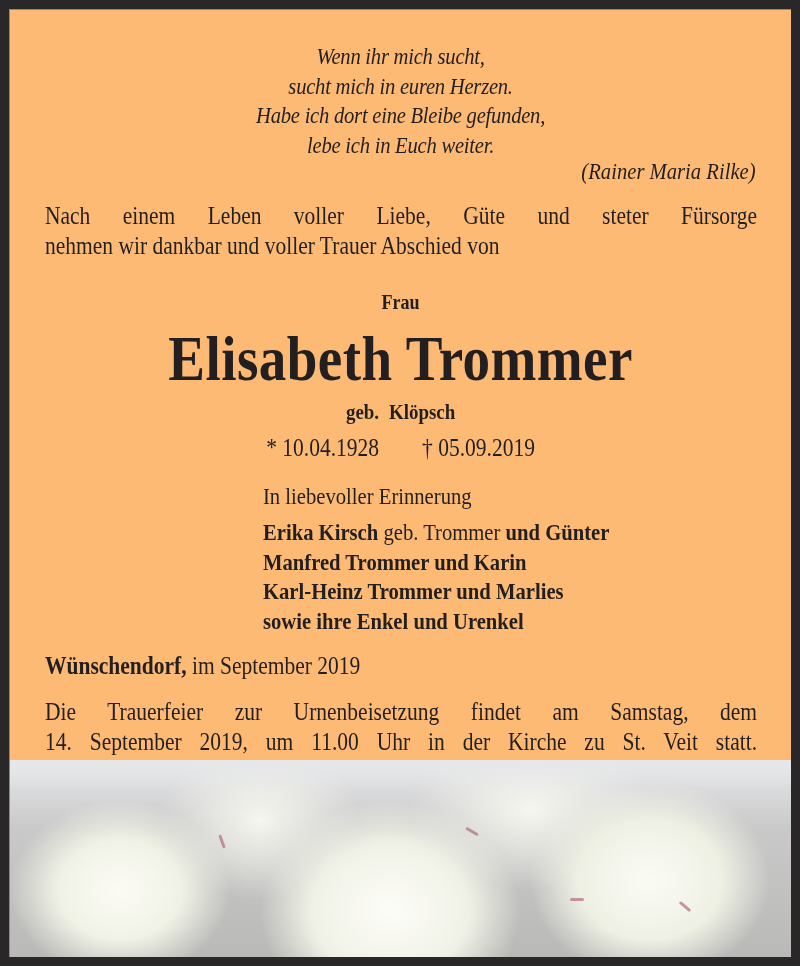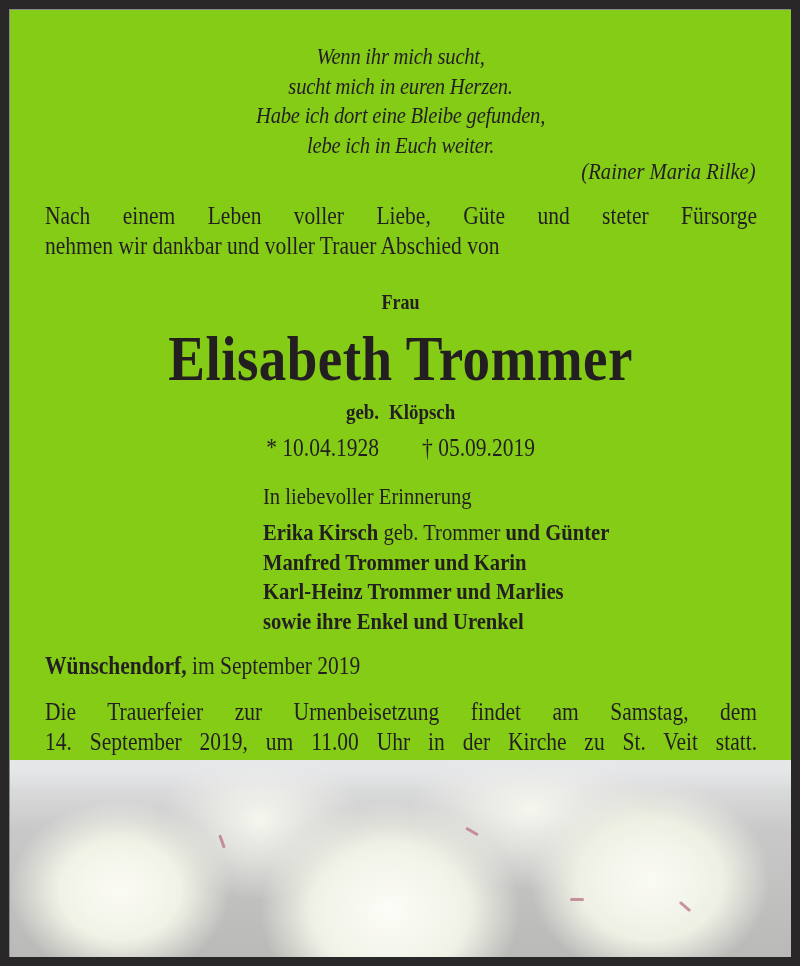--- a/index.html
+++ b/index.html
@@ -2,21 +2,21 @@
 <html><head>
   <meta charset="utf-8">
   <style>
     html, body { margin: 0; padding: 0; }
     body {
       width: 800px; height: 966px; background: #2a2728; position: relative; overflow: hidden;
       font-family: "Liberation Serif", "DejaVu Serif", serif; color: #231f20;
     }
     .card {
       position: absolute; left: 9px; top: 9px; width: 781px; height: 947px;
-      background: #84cc16; overflow: hidden; border-left: 1px solid #8a8a8a; border-top: 1px solid #8a8a8a;
+      background: #fdba74; overflow: hidden; border-left: 1px solid #8a8a8a; border-top: 1px solid #8a8a8a;
     }
     .poem { position: absolute; top: 32px; left: 0; width: 781px; text-align: center;
       font-style: italic; font-size: 24px; line-height: 29.5px; letter-spacing: -0.3px; transform: scaleX(0.86); transform-origin: 391px 0; }
     .poem-author { position: absolute; top: 148px; right: 35px; font-style: italic; font-size: 24px; transform: scaleX(0.86); transform-origin: right top; }
     .intro { position: absolute; top: 191px; left: 35px; width: 712px; font-size: 25px; line-height: 30px; text-align: justify; text-align-last: left; transform: scaleX(0.86); transform-origin: 0 0; width: 828px; }
     .intro .l1 { display: block; text-align: justify; text-align-last: justify; }
     .frau { position: absolute; top: 280px; left: 0; width: 781px; text-align: center; font-weight: bold; font-size: 21px; transform: scaleX(0.86); transform-origin: 391px 0; }
     .name { position: absolute; top: 313px; left: 0; width: 781px; text-align: center; font-weight: bold; font-size: 64px; line-height: 72px; transform: scaleX(0.86); transform-origin: 391px 0; letter-spacing: 0.5px; }
     .maiden { position: absolute; top: 389px; left: 0; width: 781px; text-align: center; font-weight: bold; font-size: 22px; transform: scaleX(0.86); transform-origin: 391px 0; word-spacing: 6px; }
     .dates { position: absolute; top: 424px; left: 0; width: 781px; text-align: center; font-size: 25px; transform: scaleX(0.86); transform-origin: 391px 0; }

